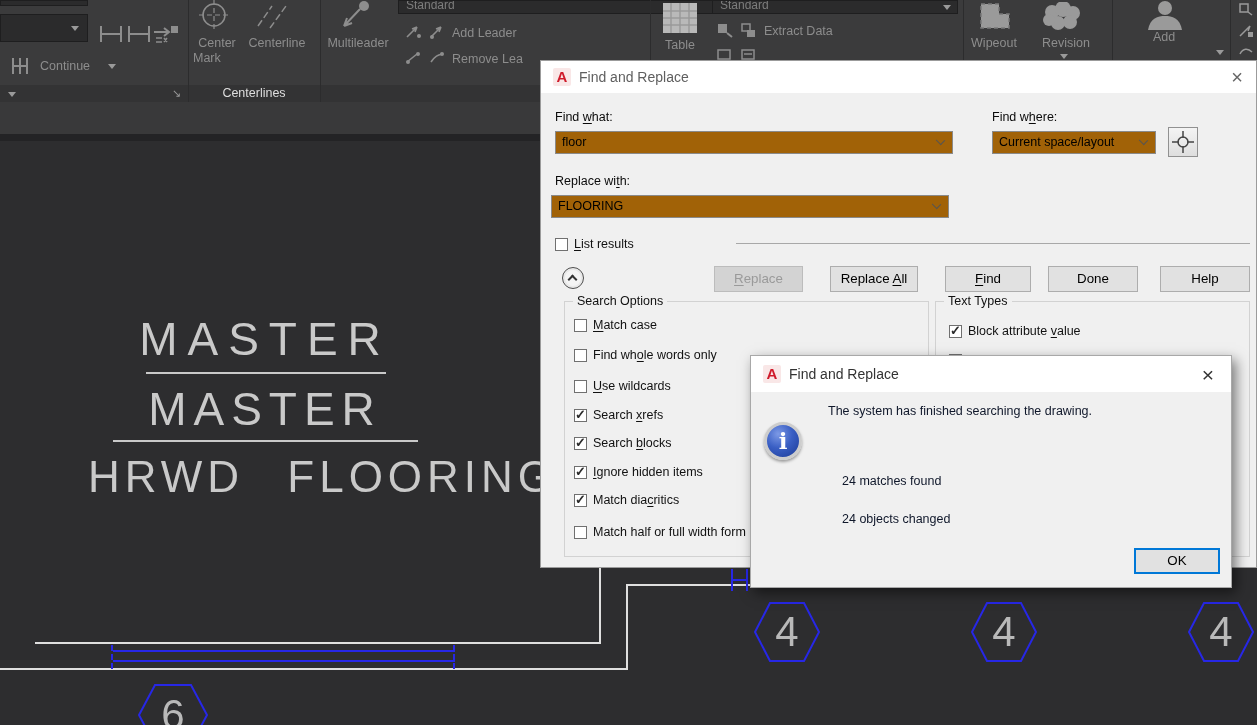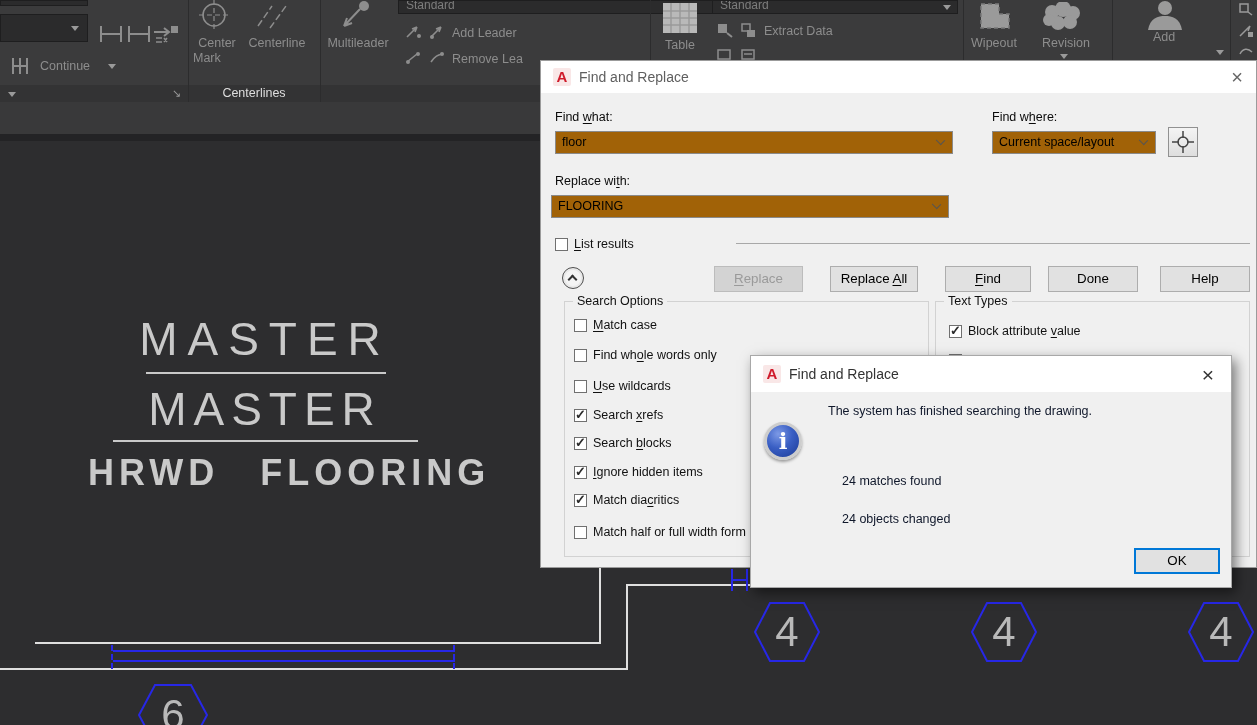--- a/index.html
+++ b/index.html
@@ -221,21 +221,21 @@
 </div>
 
 <div class="band"></div>
 <div class="strip"></div>
 
 <div>
   <div class="cad-text" style="left:120px;top:312px;width:290px;font-size:46px;">MASTER</div>
   <div class="cad-underline" style="left:146px;top:372px;width:240px;"></div>
   <div class="cad-text" style="left:100px;top:382px;width:330px;font-size:46px;letter-spacing:7px;">MASTER</div>
   <div class="cad-underline" style="left:113px;top:440px;width:305px;"></div>
-  <div class="cad-text" style="left:88px;top:452px;width:360px;font-size:36px;letter-spacing:5px;word-spacing:26px;font-weight:bold;">HRWD FLOORING</div>
+  <div class="cad-text" style="left:88px;top:452px;width:360px;font-size:44px;letter-spacing:5px;word-spacing:26px;">HRWD FLOORING</div>
 
   <div class="cad-line" style="left:35px;top:642px;width:566px;height:2px;"></div>
   <div class="cad-line" style="left:0;top:668px;width:628px;height:2px;"></div>
   <div class="cad-line" style="left:599px;top:568px;width:2px;height:76px;"></div>
   <div class="cad-line" style="left:626px;top:584px;width:2px;height:86px;"></div>
   <div class="cad-line" style="left:626px;top:584px;width:124px;height:2px;"></div>
 
   <div class="cad-blue" style="left:113px;top:650px;width:342px;height:2px;"></div>
   <div class="cad-blue" style="left:113px;top:660px;width:342px;height:2px;"></div>
   <div class="cad-tick" style="left:111px;top:645px;"></div>

